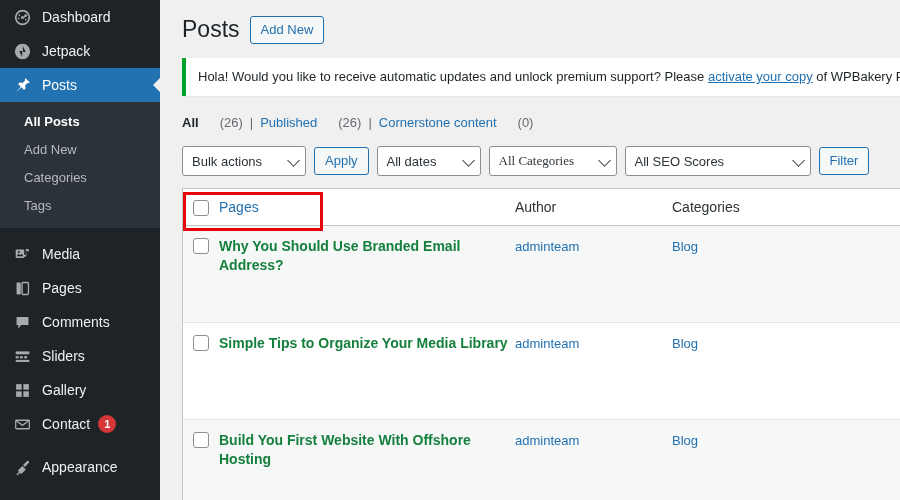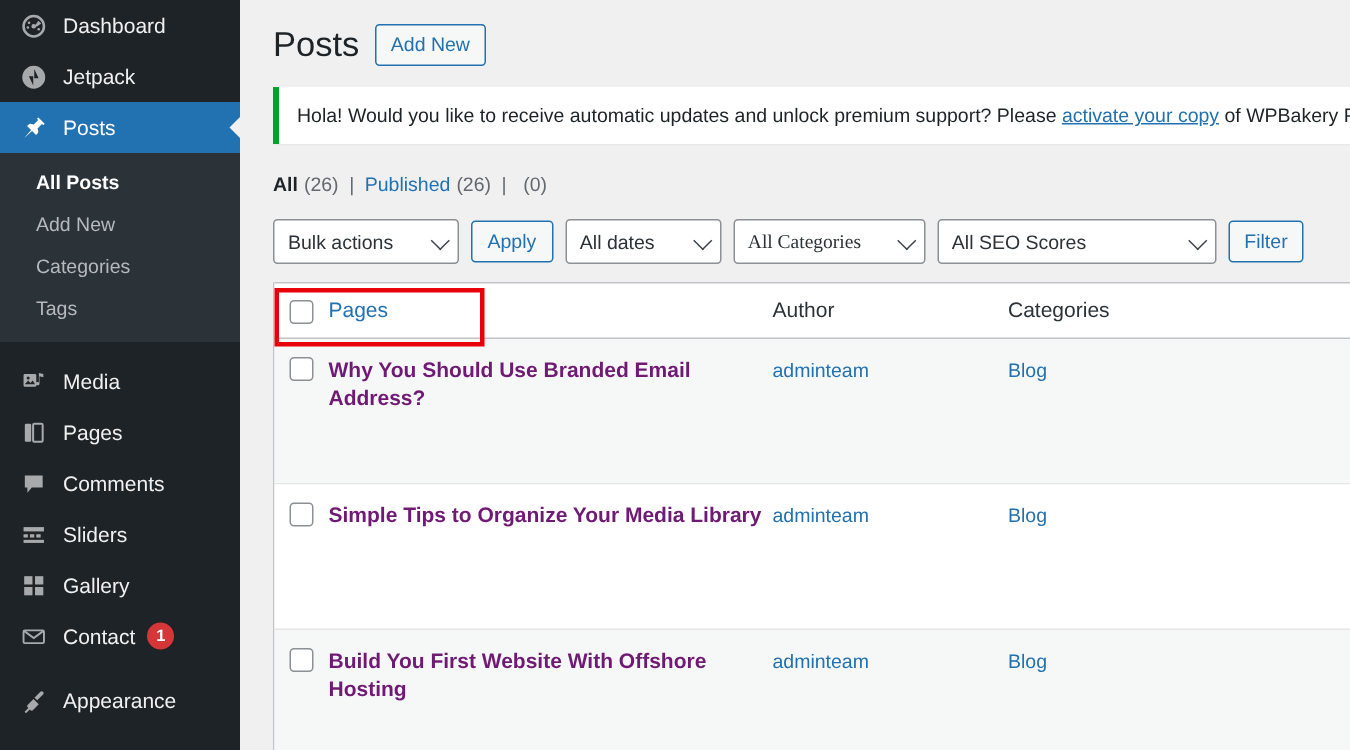--- a/index.html
+++ b/index.html
@@ -82,21 +82,21 @@
   }
   .notice a { color: #2271b1; text-decoration: underline; }
 
   
   .subsubsub {
     margin-top: 18px; font-size: 13px; color: #2271b1;
     display: flex; align-items: center; gap: 0; line-height: 18px;
   }
   .subsubsub .ss-link { color: #2271b1; cursor: pointer; }
   .subsubsub .ss-link.current { color: #1d2327; font-weight: bold; }
-  .subsubsub .count { color: #646970; margin-left: 4px; }
+  .subsubsub .count { color: #646970; margin-left: 21px; }
   .subsubsub .sep { color: #646970; margin: 0 7px; }
 
   
   .tablenav {
     margin-top: 14px; display: flex; align-items: center; gap: 8px;
   }
   .select {
     position: relative; display: inline-flex; align-items: center;
     height: 30px; background: #fff; border: 1px solid #8c8f94;
     border-radius: 3px; font-size: 13px; color: #2c3338;
@@ -135,21 +135,21 @@
   .col-title { width: 296px; flex: 0 0 296px; }
   .col-author { width: 157px; flex: 0 0 157px; }
   .col-cats { flex: 1 1 auto; }
   .th-text { font-size: 14px; color: #2271b1; cursor: pointer; }
   .th-text.plain { color: #2c3338; }
   .cb {
     width: 16px; height: 16px; border: 1px solid #8c8f94;
     background: #fff; border-radius: 3px; display: block; cursor: pointer;
   }
   .post-title {
-    font-size: 14px; font-weight: bold; color: #701a75;
+    font-size: 14px; font-weight: bold; color: #15803d;
     line-height: 19px; cursor: pointer;
   }
   .cell-text { font-size: 13px; color: #2271b1; line-height: 19px; cursor: pointer; }
 
   
   #title-highlight {
     position: absolute; left: 183px; top: 192px;
     width: 140px; height: 39px;
     border: 3px solid #e8000b; pointer-events: none; z-index: 40;
   }
@@ -302,20 +302,21 @@
       <span>Hola! Would you like to receive automatic updates and unlock premium support? Please </span><a>activate your copy</a><span> of WPBakery P</span>
     </div>
 
     <div class="subsubsub">
       <span class="ss-link current">All</span>
       <span class="count">(26)</span>
       <span class="sep">|</span>
       <span class="ss-link">Published</span>
       <span class="count">(26)</span>
       <span class="sep">|</span>
+      <span class="ss-link">Cornerstone content</span>
       <span class="count">(0)</span>
     </div>
 
     <div class="tablenav">
       <div class="select sel-bulk">
         <span>Bulk actions</span>
         <i class="chev"></i>
       </div>
       <button class="btn">Apply</button>
       <div class="select sel-dates">

